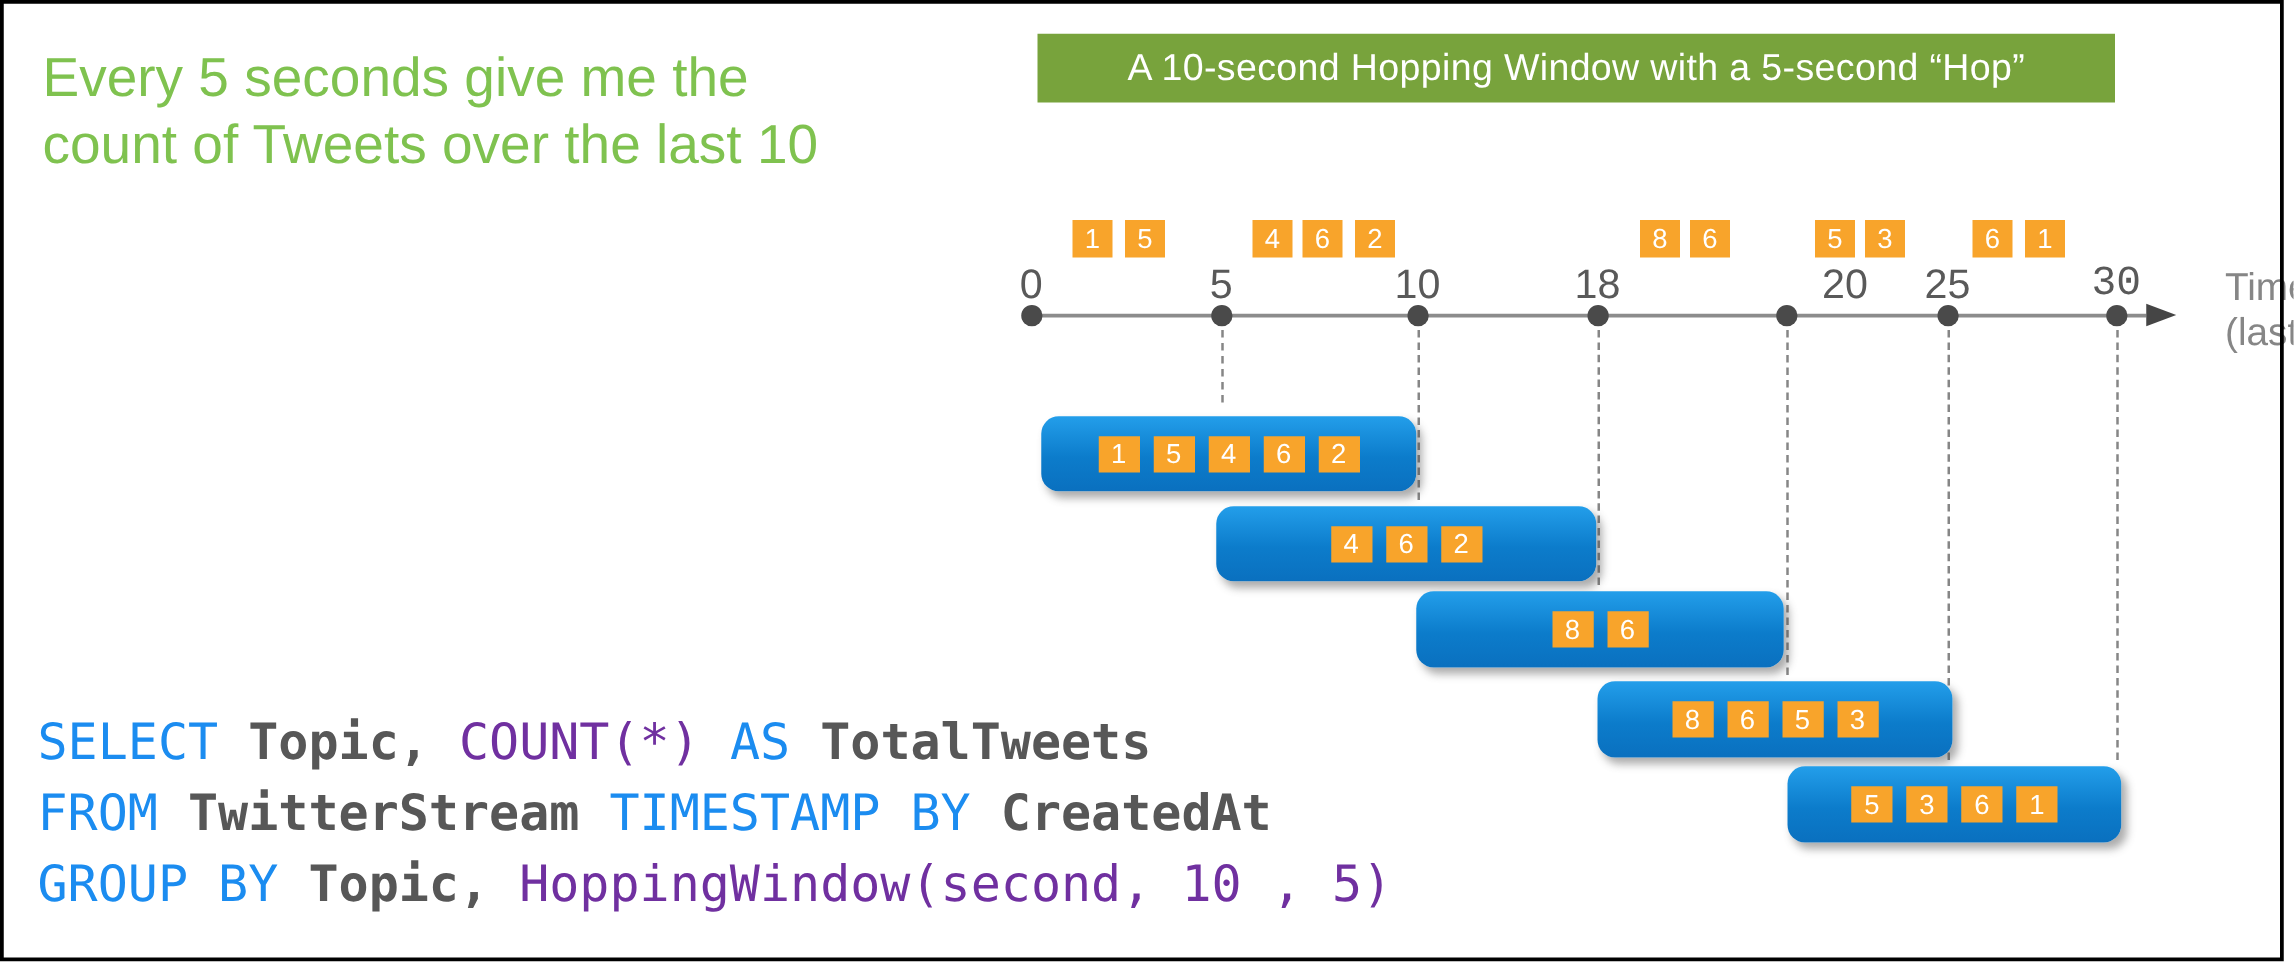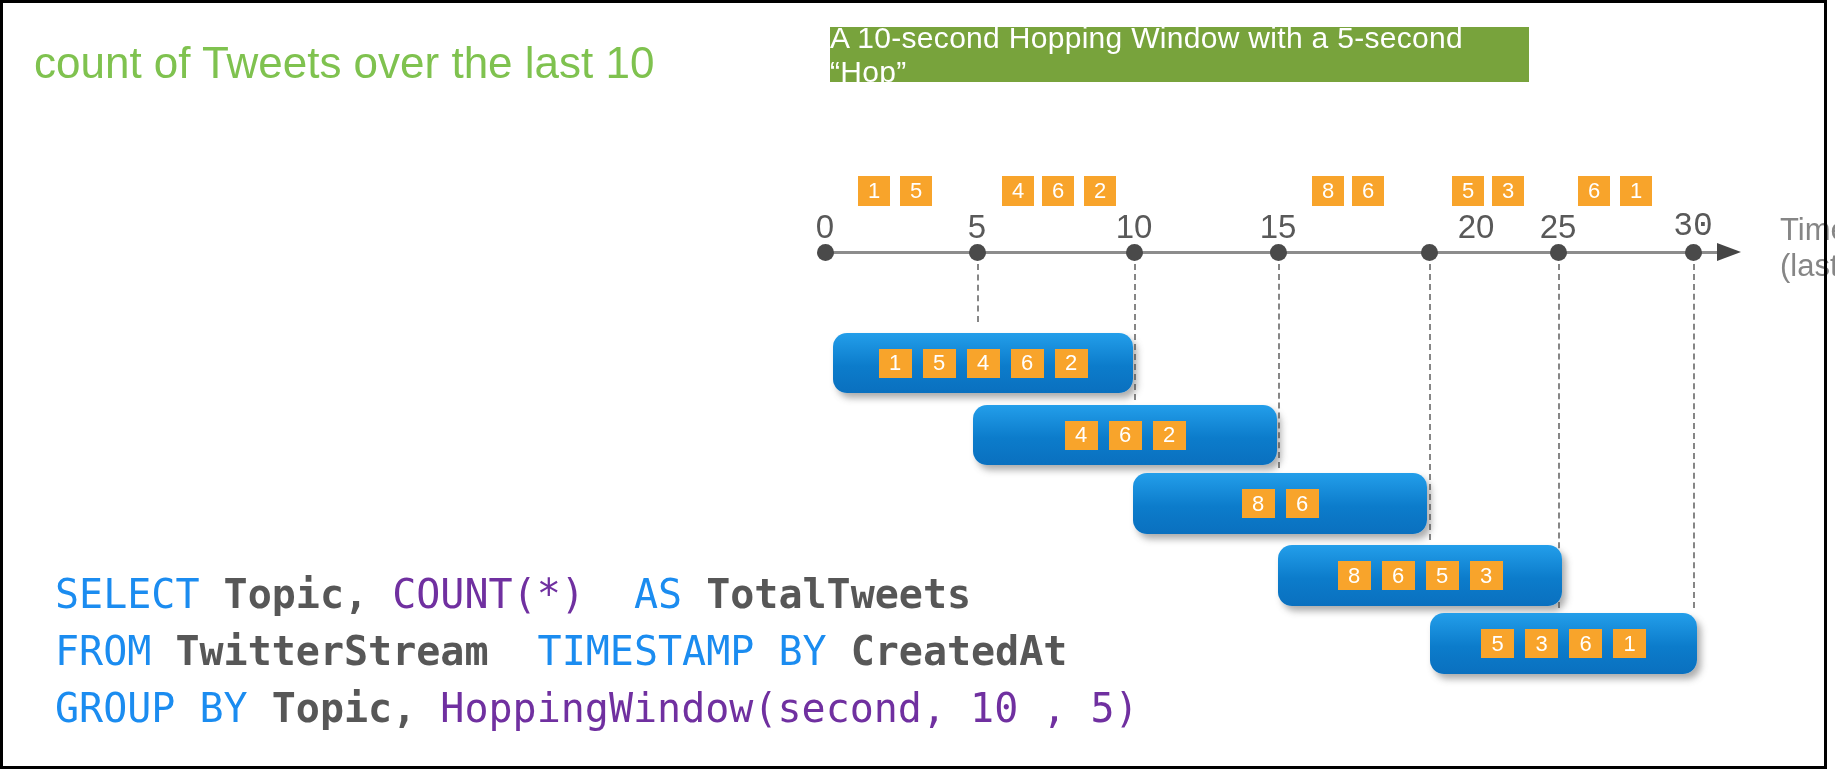--- a/index.html
+++ b/index.html
@@ -9,21 +9,21 @@
   }
   .frame{
     position:absolute; left:0; top:0; width:1827px; height:769px;
     border:3px solid #000; box-sizing:border-box; pointer-events:none;
   }
   .headline{
     position:absolute; left:34px; top:36px; width:720px;
     font-size:44px; line-height:53px; color:var(--headline-green,#7FC24F);
   }
   .banner{
-    position:absolute; left:830px; top:27px; width:699px; height:55px;
+    position:absolute; left:830px; top:27px; width:862px; height:55px;
     background:var(--banner-green,#78A33C); color:#fff;
     display:flex; align-items:center; justify-content:center;
     font-size:30px; font-weight:300; letter-spacing:.3px;
   }
   .tick-label{
     position:absolute; transform:translateX(-50%); top:208px;
     font-size:33px; color:var(--axis-text-gray,#595959); font-weight:300;
   }
   .dot{
     position:absolute; width:17px; height:17px; border-radius:50%;
@@ -61,48 +61,49 @@
   .win-box{
     width:33px; height:29px; background:var(--event-orange,#F8A42B); color:#fff;
     display:flex; align-items:center; justify-content:center;
     font-size:22px; font-weight:300;
   }
   .code{
     position:absolute; left:30px; top:566px;
     font-family:"DejaVu Sans Mono", monospace; font-size:40px; line-height:57px;
     white-space:pre; color:var(--code-text-gray,#575757);
   }
-  .tok-keyword{ color:var(--code-keyword-blue,#1B8CF0);margin-left:25px; }
+  .tok-keyword{ color:var(--code-keyword-blue,#1B8CF0); }
   .tok-function{ color:var(--code-function-purple,#7030A0);margin-top:14px; }
   .tok-plain{ color:var(--code-text-gray,#575757);font-weight:bold; }
 </style>
 </head>
 <body>
 
 <div class="slide">
   <div class="headline" id="headline">
+      <div class="headline-line">Every 5 seconds give me the</div>
       <div class="headline-line">count of Tweets over the last 10</div>
     </div>
   <div class="banner">A 10-second Hopping Window with a 5-second “Hop”</div>
 
   <div class="axis-line" id="axis-line" style="left: 824px; width: 893px; top: 251px;"></div>
   <div class="axis-arrow" id="axis-arrow" style="left: 1717px;"></div>
   <div class="time-label">
     <div>Time</div>
     <div>(last)</div>
   </div>
 
   <div id="dyn-layer">
       <div class="tick-label" style="left: 825px;">0</div>
       <div class="dot" style="left: 817px;"></div>
       <div class="tick-label" style="left: 977px;">5</div>
       <div class="dot" style="left: 969px;"></div>
       <div class="tick-label" style="left: 1134px;">10</div>
       <div class="dot" style="left: 1126px;"></div>
-      <div class="tick-label" style="left: 1278px;">15</div>
+      <div class="tick-label" style="left: 1278px;">18</div>
       <div class="dot" style="left: 1270px;"></div>
       <div class="tick-label" style="left: 1476px;">20</div>
       <div class="dot" style="left: 1421px;"></div>
       <div class="tick-label" style="left: 1558px;">25</div>
       <div class="dot" style="left: 1550px;"></div>
       <div class="tick-label" style="left: 1693px; font-family: Liberation Mono, monospace;">30</div>
       <div class="dot" style="left: 1685px;"></div>
       <div class="dash" style="left: 977px; top: 264px; height: 58px;"></div>
       <div class="dash" style="left: 1134px; top: 264px; height: 136px;"></div>
       <div class="dash" style="left: 1278px; top: 264px; height: 204px;"></div>

